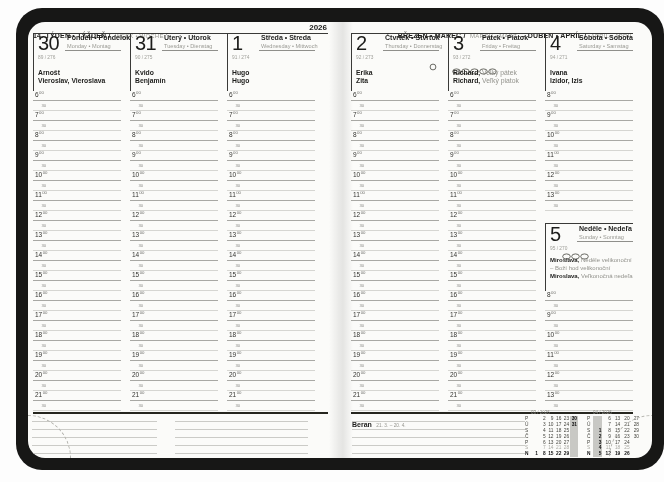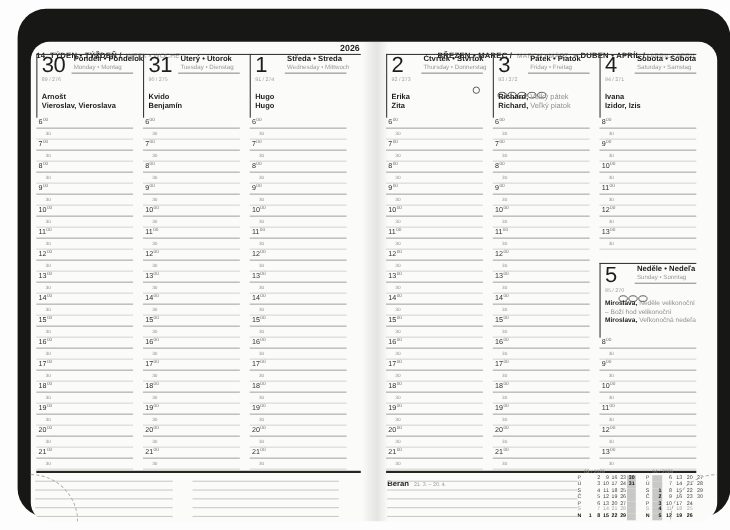--- a/index.html
+++ b/index.html
@@ -1,19 +1,19 @@
 <!DOCTYPE html>
 <html><head>
 <meta charset="utf-8">
 <style>
   html,body{margin:0;padding:0;width:664px;height:482px;background:#fdfdfd;overflow:hidden;
     font-family:"Liberation Sans",sans-serif;-webkit-font-smoothing:antialiased;}
   .canvas{position:relative;width:664px;height:482px;overflow:hidden;}
   .cover{position:absolute;left:16px;top:8px;width:648px;height:462px;background:#171716;border-radius:26px;}
-  .spread{position:absolute;left:28px;top:22px;width:624px;height:436px;background:#fbfbf9;border-radius:17px;overflow:hidden;margin-top:16px;}
+  .spread{position:absolute;left:28px;top:22px;width:624px;height:436px;background:#fbfbf9;border-radius:17px;overflow:hidden;}
   .page{position:absolute;top:0;height:436px;}
   .page-left{left:0;width:311px;}
   .page-right{left:313px;width:311px;}
   .gutter{position:absolute;left:301px;top:0;width:24px;height:100%;
     background:linear-gradient(90deg,rgba(0,0,0,0) 0%,rgba(0,0,0,0.07) 42%,rgba(0,0,0,0.09) 58%,rgba(0,0,0,0) 100%);}
   
   .week-header{position:absolute;left:5px;top:2px;white-space:nowrap;}
   .hb{font-size:7px;font-weight:bold;color:#1d1d1b;letter-spacing:.2px;}
   .hg{font-size:6px;color:#9a9a94;letter-spacing:.2px;}
   .year{position:absolute;right:12px;top:1px;font-size:8px;font-weight:bold;color:#1d1d1b;}

